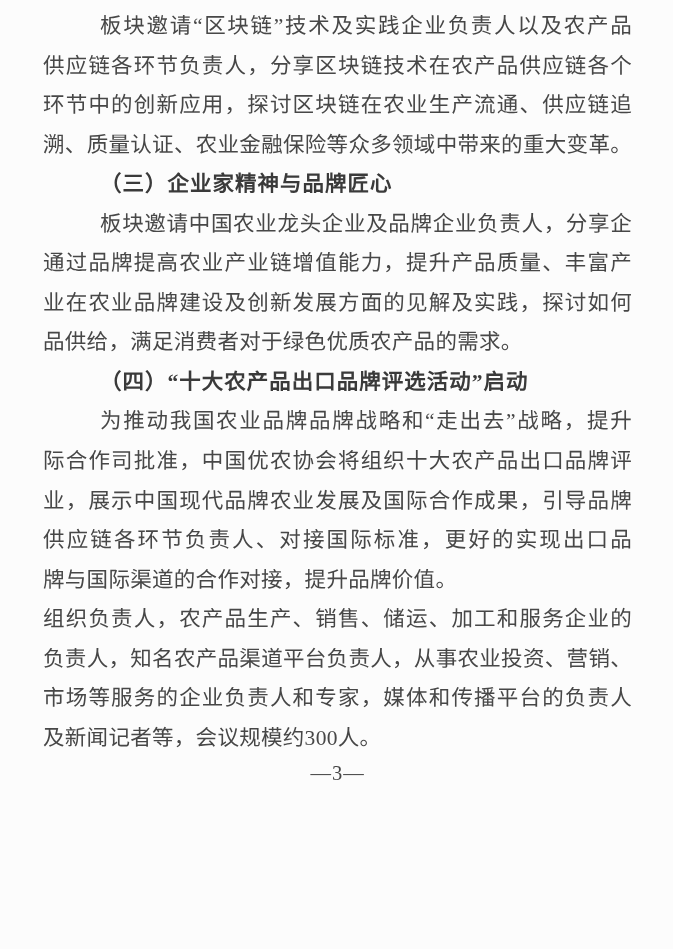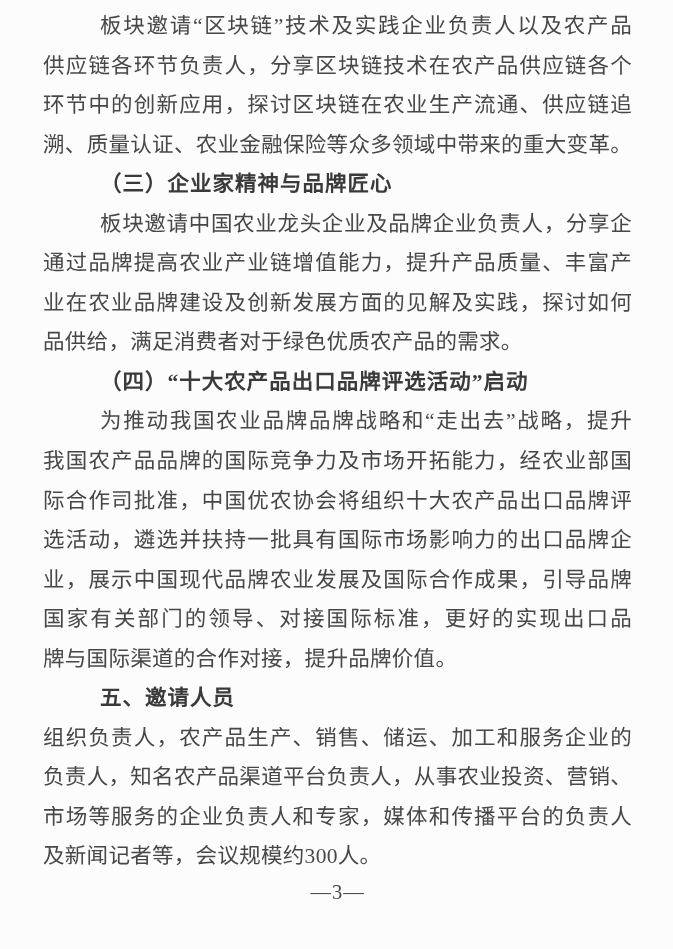--- a/index.html
+++ b/index.html
@@ -66,27 +66,24 @@
       <div class="line fill">供应链各环节负责人，分享区块链技术在农产品供应链各个</div>
       <div class="line fill">环节中的创新应用，探讨区块链在农业生产流通、供应链追</div>
       <div class="line fill">溯、质量认证、农业金融保险等众多领域中带来的重大变革。</div>
       <div class="line heading indent">（三）企业家精神与品牌匠心</div>
       <div class="line indent fill">板块邀请中国农业龙头企业及品牌企业负责人，分享企</div>
       <div class="line fill">通过品牌提高农业产业链增值能力，提升产品质量、丰富产</div>
       <div class="line fill">业在农业品牌建设及创新发展方面的见解及实践，探讨如何</div>
       <div class="line">品供给，满足消费者对于绿色优质农产品的需求。</div>
       <div class="line heading indent">（四）“十大农产品出口品牌评选活动”启动</div>
       <div class="line indent fill">为推动我国农业品牌品牌战略和“走出去”战略，提升</div>
-      <div class="line fill">我国农产品品牌的国际竞争力及市场开拓能力，经农业部国</div>
       <div class="line fill">际合作司批准，中国优农协会将组织十大农产品出口品牌评</div>
-      <div class="line fill">选活动，遴选并扶持一批具有国际市场影响力的出口品牌企</div>
       <div class="line fill">业，展示中国现代品牌农业发展及国际合作成果，引导品牌</div>
-      <div class="line fill">国家有关部门的领导、对接国际标准，更好的实现出口品</div>
+      <div class="line fill">供应链各环节负责人、对接国际标准，更好的实现出口品</div>
       <div class="line">牌与国际渠道的合作对接，提升品牌价值。</div>
-      <div class="line heading indent">五、邀请人员</div>
       <div class="line fill">组织负责人，农产品生产、销售、储运、加工和服务企业的</div>
       <div class="line fill">负责人，知名农产品渠道平台负责人，从事农业投资、营销、</div>
       <div class="line fill">市场等服务的企业负责人和专家，媒体和传播平台的负责人</div>
       <div class="line">及新闻记者等，会议规模约300人。</div>
     </div>
   <div class="footer-line">
     <span>—3—</span>
   </div>
 </div>
 

